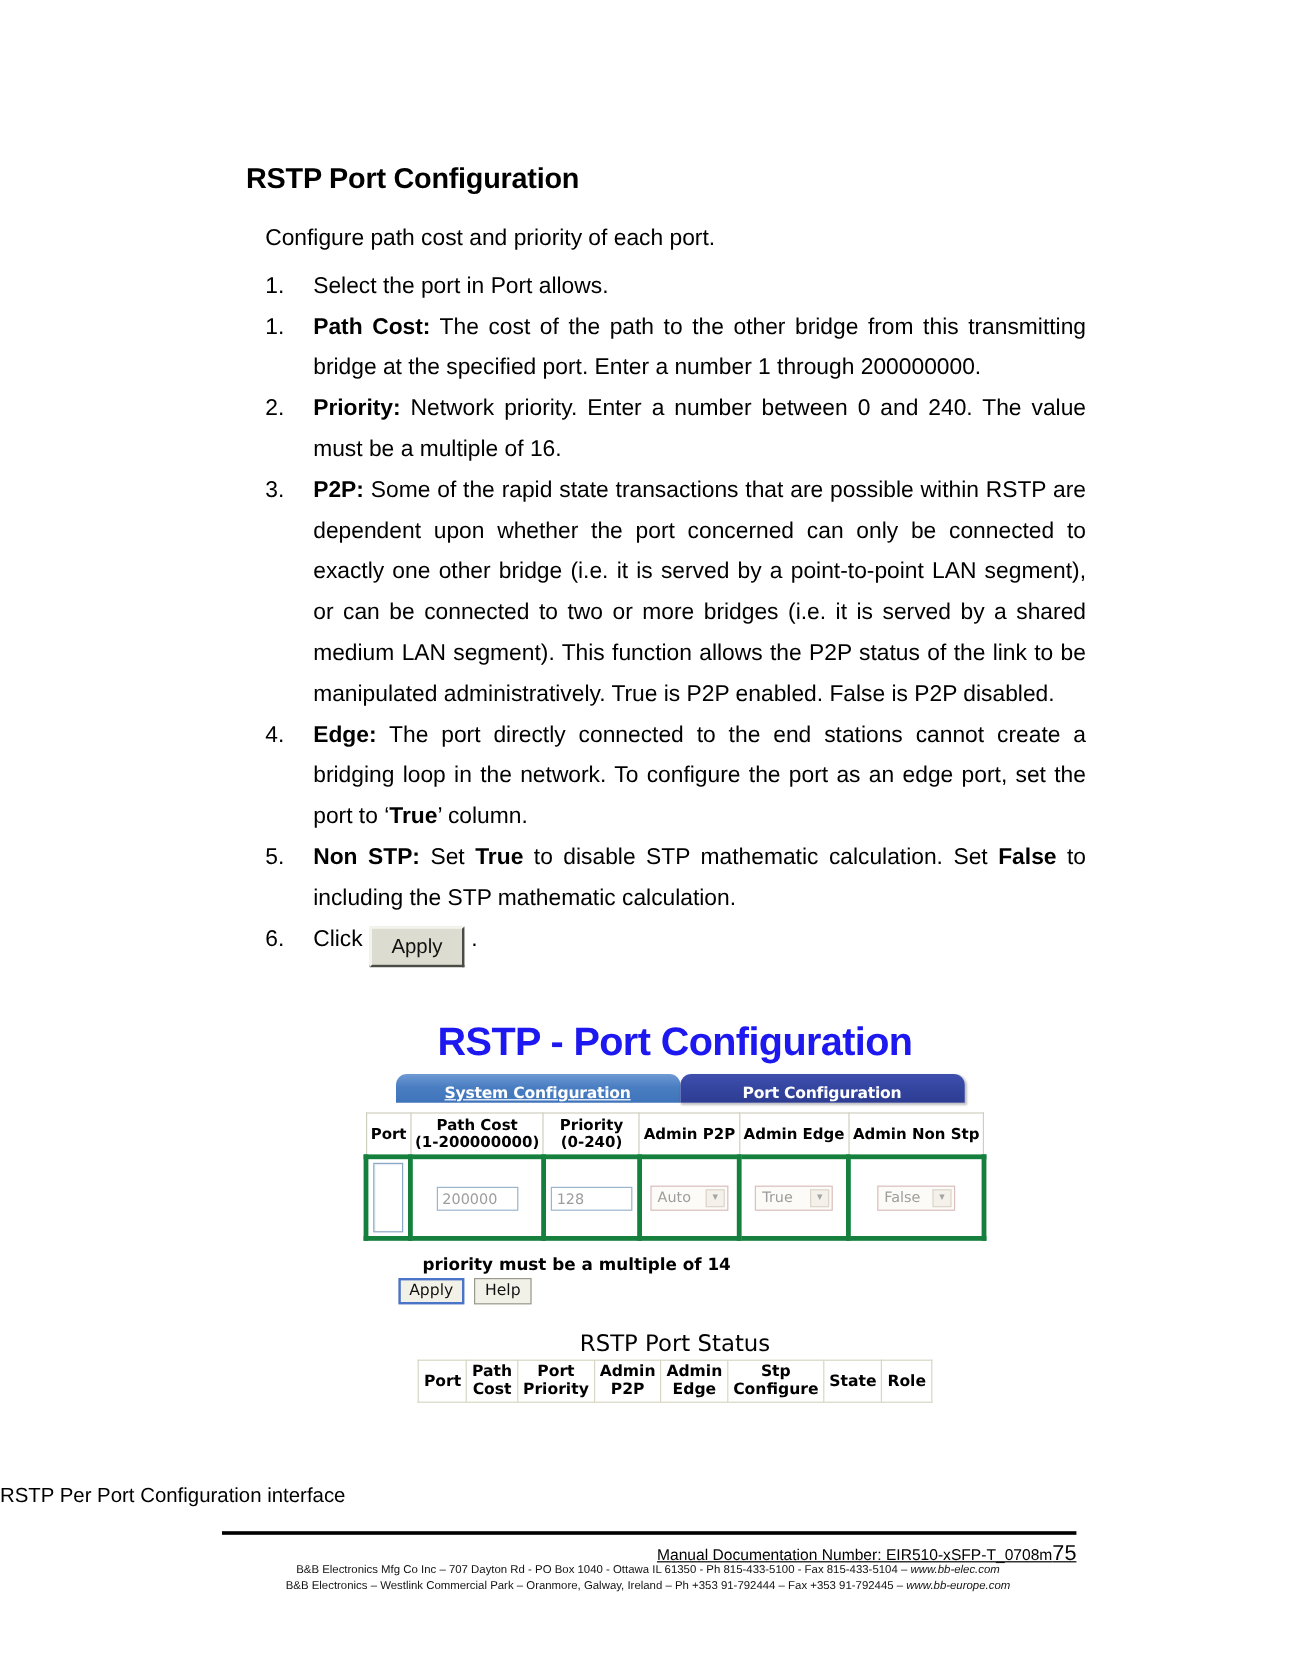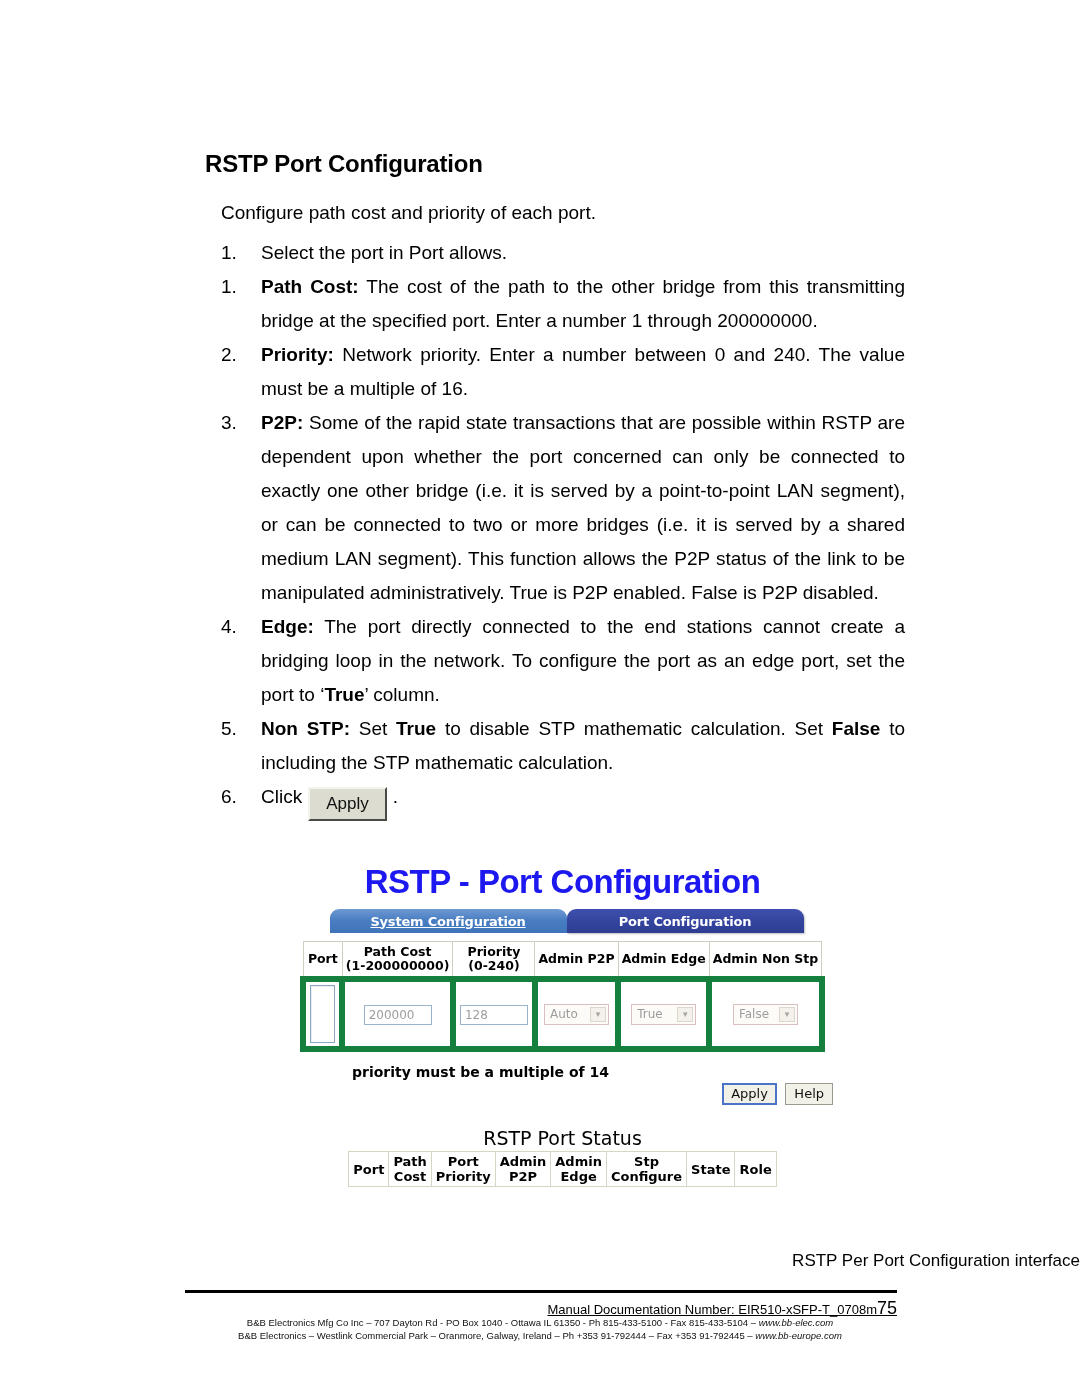--- a/index.html
+++ b/index.html
@@ -10,21 +10,21 @@
   body {
     width: 1080px;
     height: 1397px;
     font-family: "Liberation Sans", sans-serif;
     color: #000000;
     position: relative;
     overflow: hidden;
   }
   .page {
     position: absolute;
-    left: 0; top: 18px;
+    left: 0; top: 4px;
     width: 1080px;
     height: 1321px;
   }
   .content {
     position: absolute;
     left: 205px;
     top: 132px;
     width: 700px;
   }
 
@@ -106,21 +106,21 @@
     display: flex;
     width: 474px;
     margin: 0 auto 0 auto;
     height: 24px;
     position: relative;
     left: 4px;
   }
   .tab {
     flex: 1;
     display: flex;
-    align-items: center;
+    align-items: flex-end;
     justify-content: center;
     font-size: 13px;
     font-weight: bold;
     color: #ffffff;
     font-family: "DejaVu Sans", sans-serif;
     letter-spacing: -0.2px;
   }
   .tab.inactive {
     background: linear-gradient(to bottom, #6f9ad4 0%, #4a7ec2 45%, #3f74bb 100%);
     border-radius: 9px 9px 0 0;
@@ -148,21 +148,21 @@
     font-size: 12.5px;
     font-weight: bold;
     text-align: center;
     padding: 3px 3px;
     line-height: 14px;
     color: #000;
     vertical-align: middle;
     white-space: nowrap;
   }
   .cfg-table td {
-    border: 6px solid #15803d;
+    border: 4px solid #15803d;
     height: 64px;
     text-align: center;
     vertical-align: middle;
     padding: 0 4px;
   }
   .portbox {
     width: 23px;
     height: 56px;
     border: 1px solid #8aa8c4;
     background: #fff;
@@ -207,21 +207,21 @@
     line-height: 13px;
   }
 
   .note {
     font-family: "DejaVu Sans", sans-serif;
     font-size: 14px;
     font-weight: bold;
     margin: 12px 0 0 62px;
   }
   .btnrow {
-    text-align: right;
+    text-align: left;
     margin: 3px 0 0 40px;
   }
   .webbtn {
     display: inline-block;
     font-family: "DejaVu Sans", sans-serif;
     font-size: 13px;
     padding: 2px 8px 3px 8px;
     background: #f2f1e8;
     border: 1px solid #9a9a90;
     color: #111;
@@ -259,21 +259,21 @@
     vertical-align: middle;
     white-space: nowrap;
   }
 
   
   .caption {
     position: absolute;
     left: 0;
     top: 1233px;
     width: 1080px;
-    text-align: right;
+    text-align: left;
     font-size: 17px;
   }
 
   
   .rule {
     position: absolute;
     left: 185px;
     top: 1272px;
     width: 712px;
     height: 3px;

